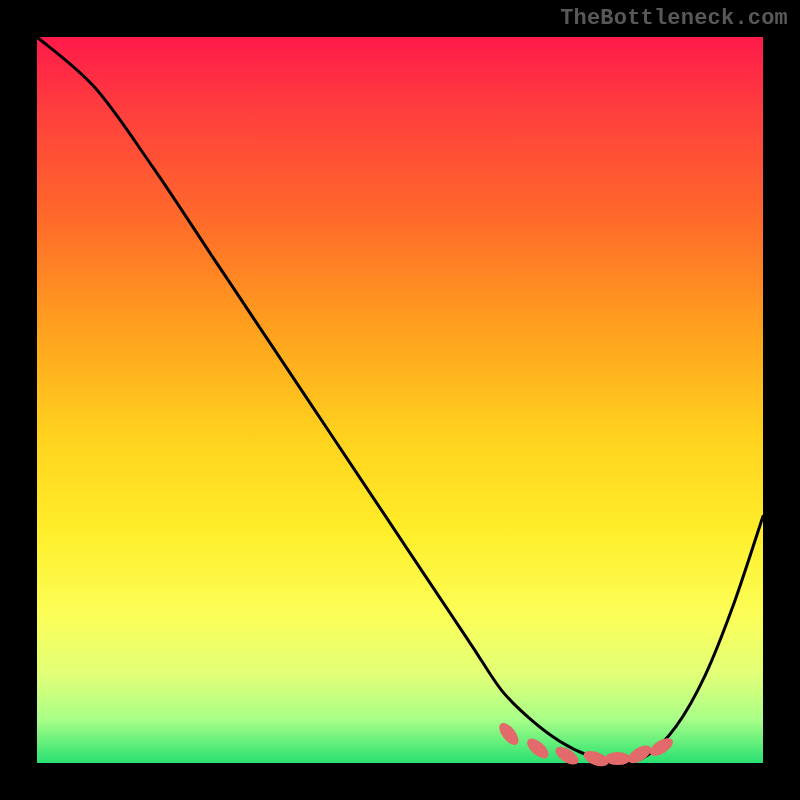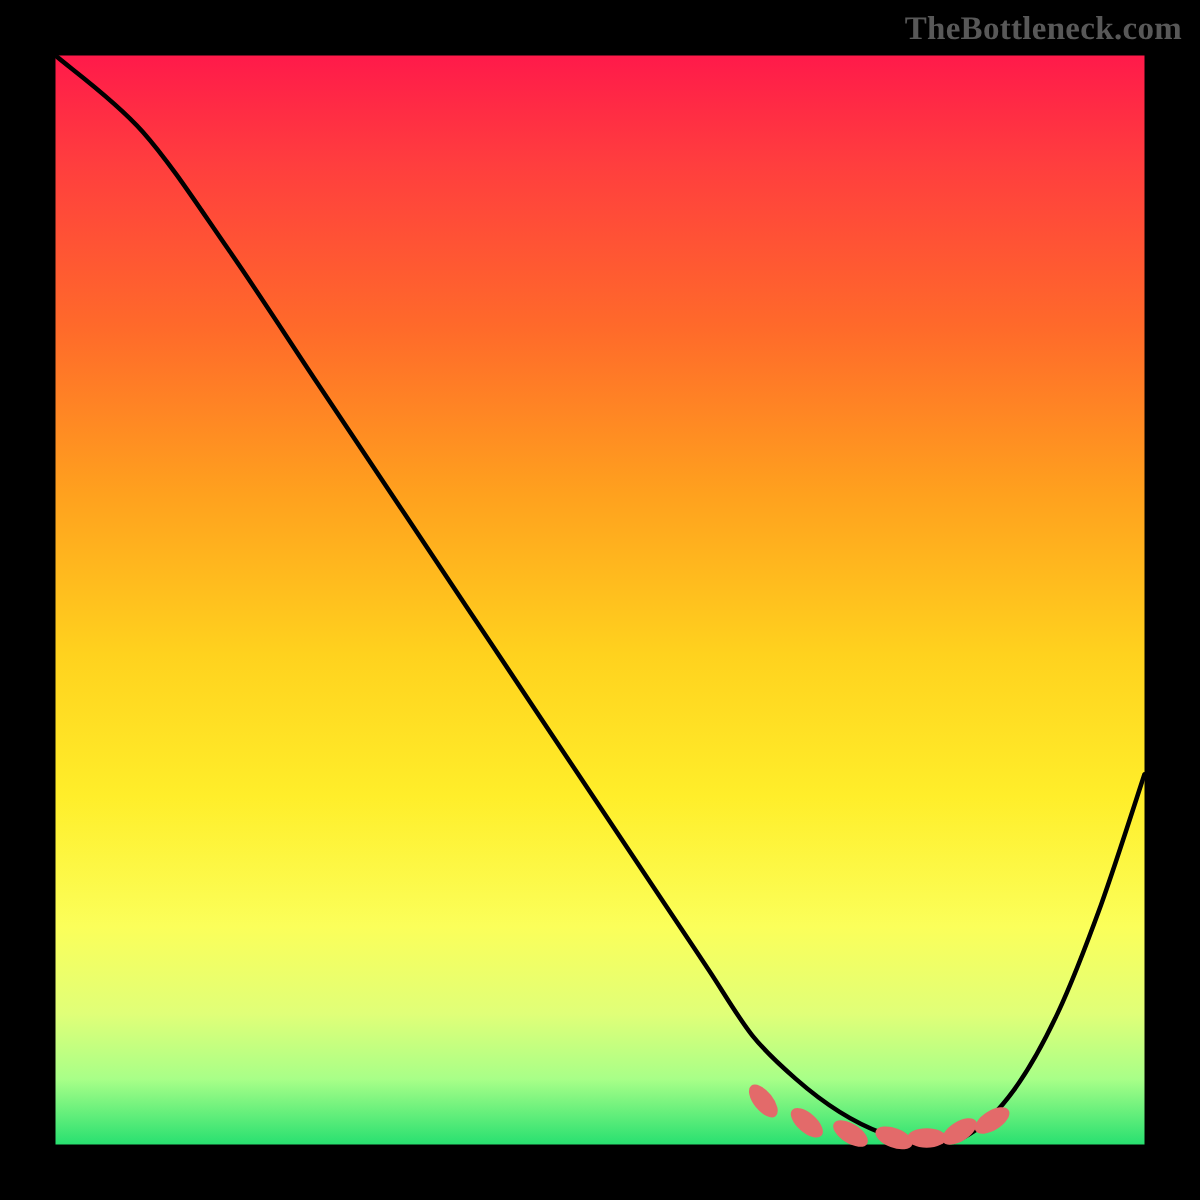--- a/index.html
+++ b/index.html
@@ -36,21 +36,21 @@
       #28e070 100%);
   }
   .watermark {
     position: absolute;
     top: 6px;
     right: 12px;
     font-size: 22px;
     font-weight: 600;
     color: #585858;
     letter-spacing: 0.2px;
-    font-family: Liberation Serif, serif;
+    font-family: Liberation Mono, monospace;
   }
   svg.curve-layer {
     position: absolute;
     left: 0;
     top: 0;
     width: 726px;
     height: 726px;
     overflow: visible;
   }
 </style>

